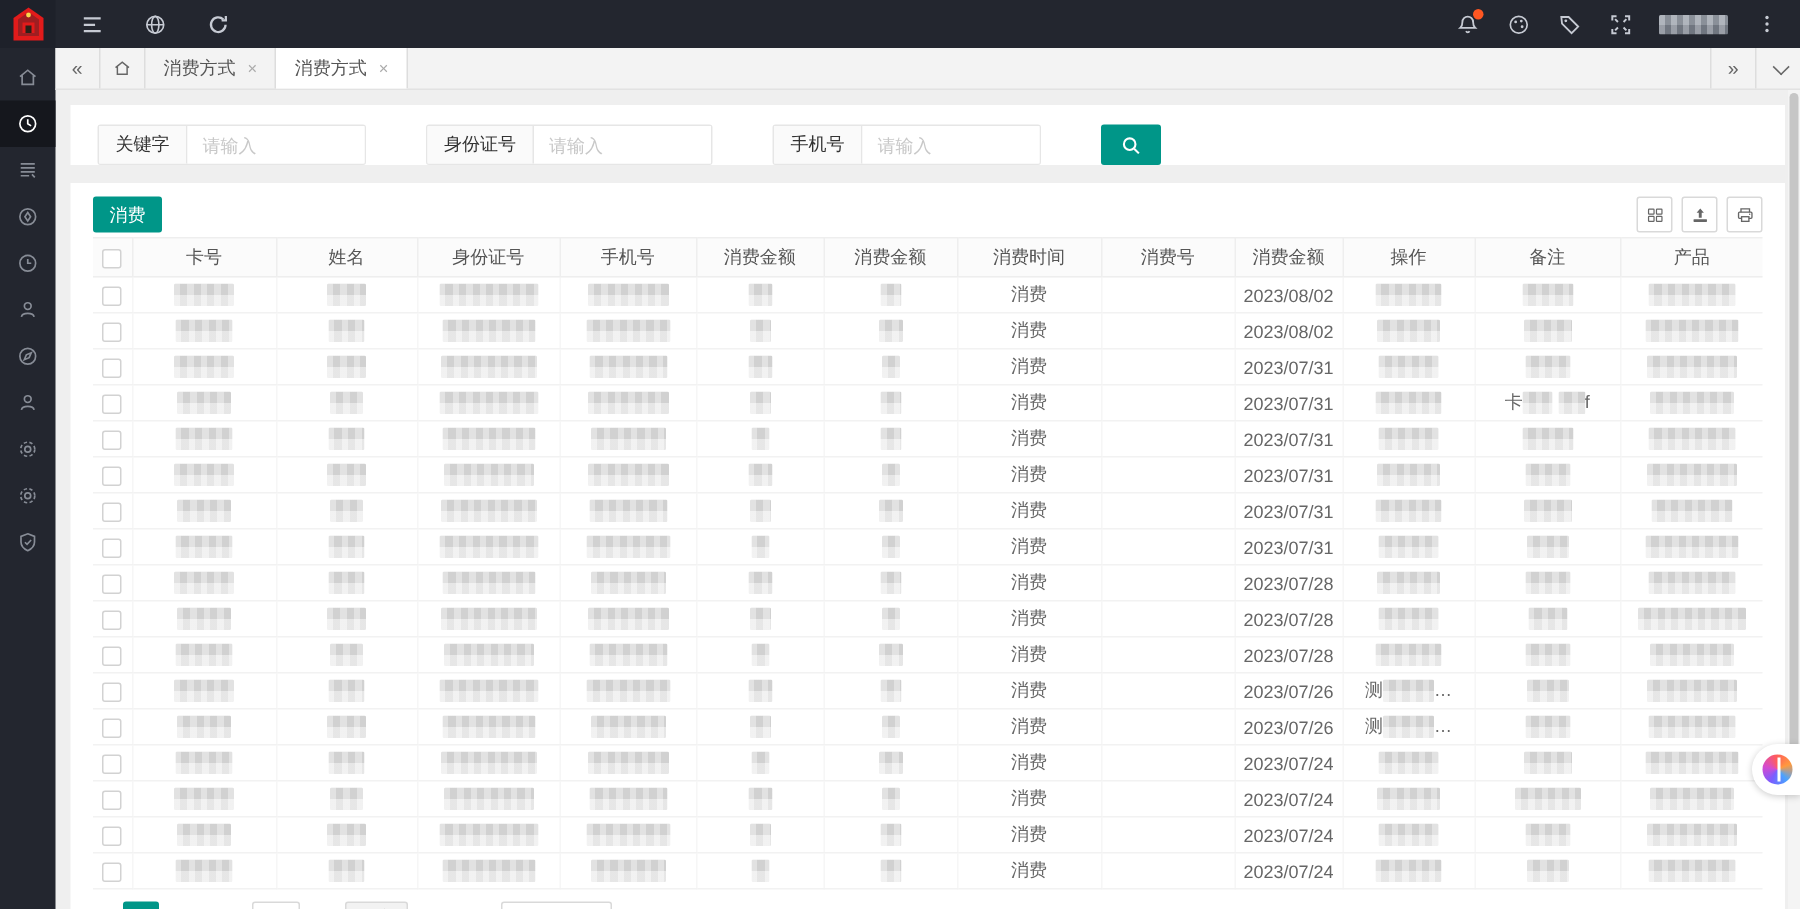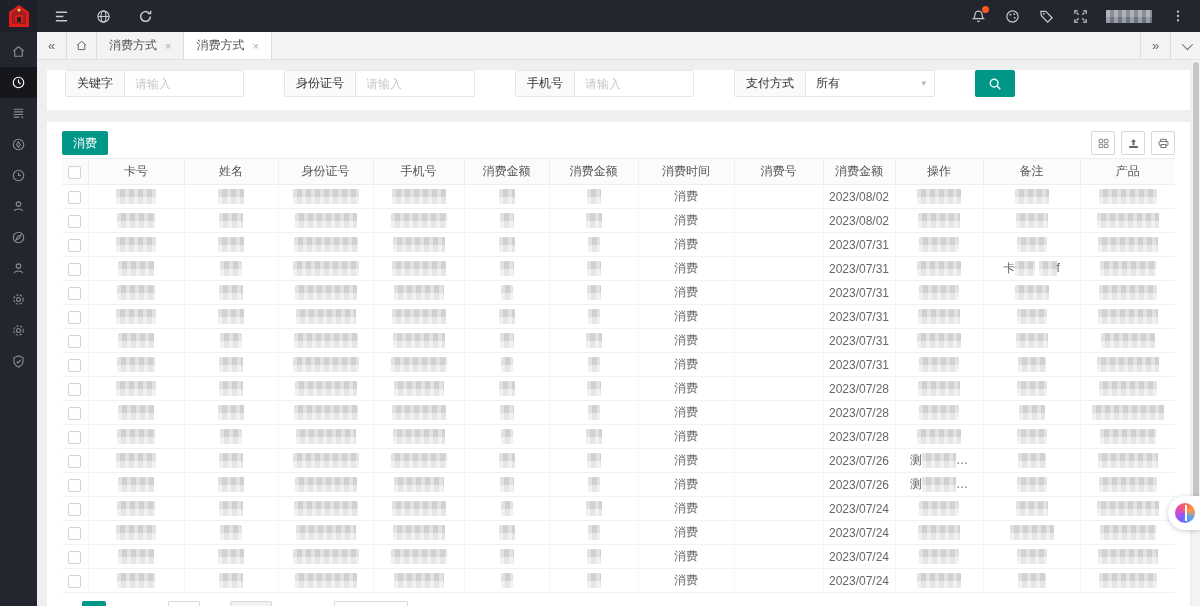--- a/index.html
+++ b/index.html
@@ -29,21 +29,21 @@
   .tab-btn { width:30px; display:flex; align-items:center; justify-content:center; border-right:1px solid #ddd; color:#666; cursor:pointer; font-size:13px; }
   .tab { display:flex; align-items:center; gap:8px; padding:0 12px; border-right:1px solid #ddd; color:#555; cursor:pointer; white-space:nowrap; }
   .tab.active { background:#ffffff; }
   .tab .close { color:#aaa; font-size:11px; cursor:pointer; }
   .tab-right { margin-left:auto; display:flex; }
   .tab-btn.no-left { border-right:none; border-left:1px solid #ddd; }
   .chev-down { width:8px; height:8px; border-right:1.4px solid #666; border-bottom:1.4px solid #666; transform:rotate(45deg) translateY(-2px); }
 
   
   .content { flex:1; padding:10px 10px 0 10px; overflow:hidden; display:flex; flex-direction:column; }
-  .filter-card { background:#fff; height:40px; display:flex; align-items:flex-start; padding:0 18px; gap:40px; flex:0 0 40px; }
+  .filter-card { background:#fff; height:40px; display:flex; align-items:flex-end; padding:0 18px; gap:40px; flex:0 0 40px; }
   .fgroup { display:flex; height:27px; border:1px solid #e6e6e6; border-radius:2px; background:#fff; }
   .fgroup .flabel { background:#fafafa; border-right:1px solid #e6e6e6; padding:0 11px; line-height:25px; color:#333; white-space:nowrap; }
   .fgroup input { border:none; outline:none; width:118px; padding:0 10px; font-size:12px; font-family:inherit; color:#333; }
   .fgroup input::placeholder { color:#c8c8c8; }
   .fselect { position:relative; width:128px; line-height:25px; padding:0 22px 0 10px; color:#333; cursor:pointer; }
   .fselect .arrow { position:absolute; right:8px; top:0; color:#b5b5b5; font-size:9px; }
   .search-btn { width:40px; height:27px; border:none; border-radius:2px; background:var(--accent,#009688); display:flex; align-items:center; justify-content:center; cursor:pointer; }
 
   .table-card { background:#fff; margin-top:12px; padding:6px 15px 0 15px; flex:1; display:flex; flex-direction:column; }
   .tbl-toolbar { display:flex; align-items:center; justify-content:space-between; height:30px; flex:0 0 30px; }
@@ -252,27 +252,20 @@
           <span class="flabel">关键字</span>
           <input type="text" placeholder="请输入" style="">
         </div>
         <div class="fgroup">
           <span class="flabel">身份证号</span>
           <input type="text" placeholder="请输入" style="">
         </div>
         <div class="fgroup">
           <span class="flabel">手机号</span>
           <input type="text" placeholder="请输入" style="">
-        </div>
-        <div class="fgroup">
-          <span class="flabel">支付方式</span>
-          <span class="fselect">
-            <span>所有</span>
-            <span class="arrow">▾</span>
-          </span>
         </div>
         <button class="search-btn">
           <svg width="14" height="14" viewBox="0 0 16 16" fill="none" stroke="#ffffff" stroke-width="1.6">
               <circle cx="7" cy="7" r="4.4"></circle>
               <path d="M10.4 10.4 14 14"></path>
             </svg>
         </button>
       </div>
 
       <div class="table-card">

